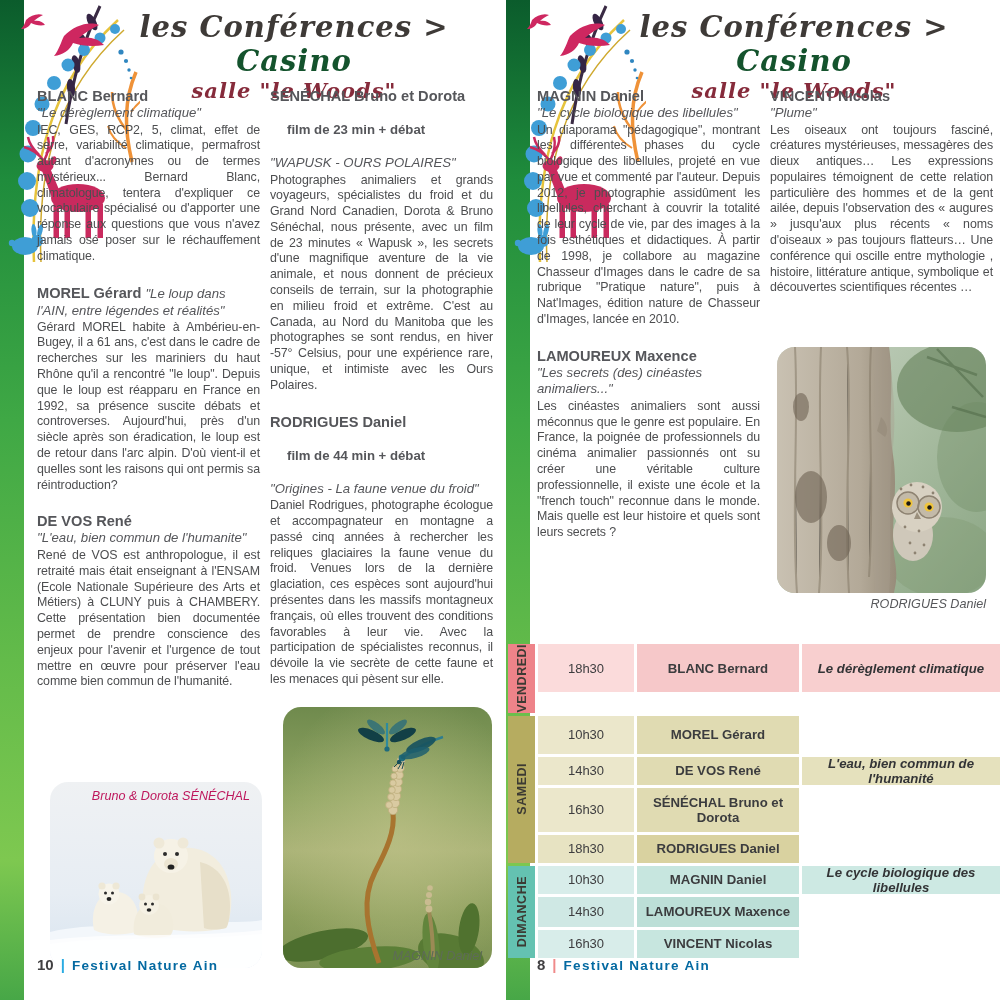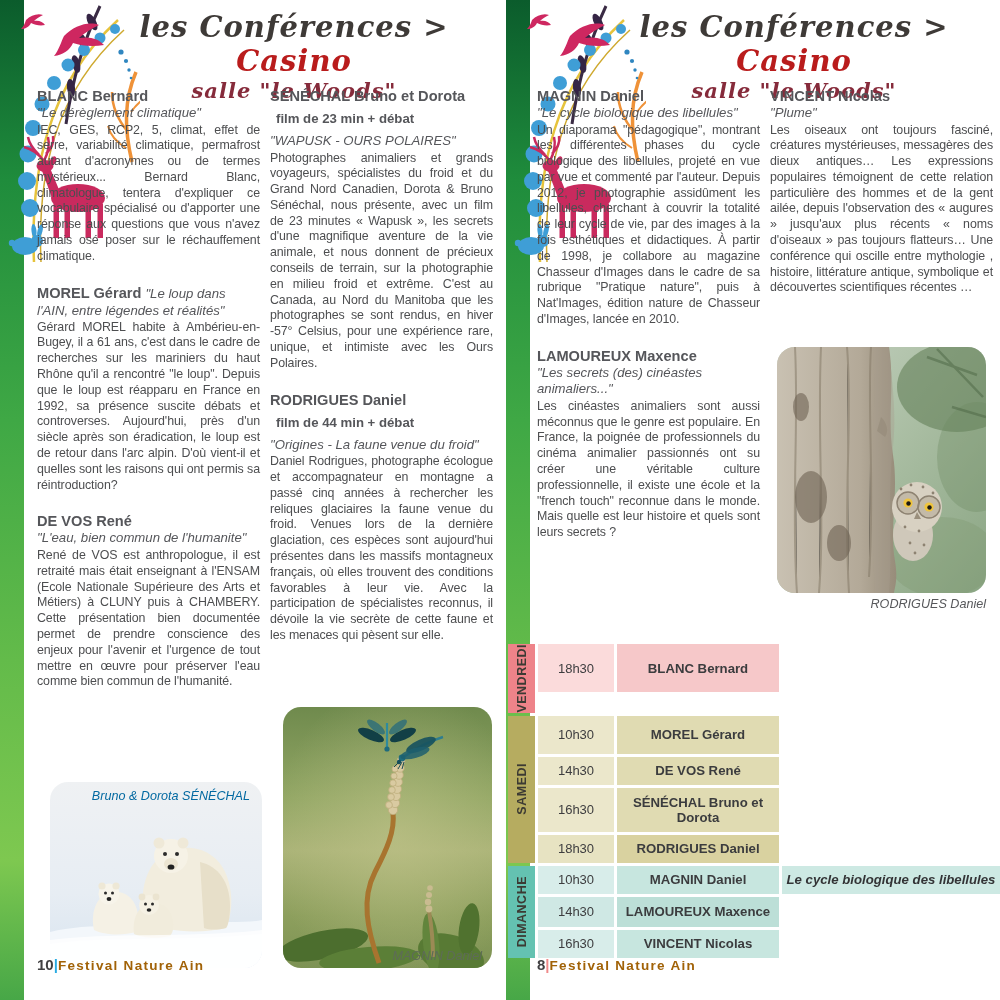--- a/index.html
+++ b/index.html
@@ -14,71 +14,71 @@
      background:linear-gradient(180deg,#0b5c2c 0%,#1f8c3c 18%,#3fa845 42%,#63bb4a 66%,#7ec850 86%,#47a747 100%);}
   #page-10 .edge-band{left:0;}
   #page-11 .edge-band{left:6px;}
   .decor{position:absolute;left:0;top:0;z-index:1;}
   #page-11 .decor{left:6px;}
 
   
   .page-header{position:absolute;left:96px;top:10px;width:396px;text-align:center;z-index:2;
      font-family:"DejaVu Serif",serif;}
   .hdr-line1{font-size:29px;font-weight:bold;font-style:italic;letter-spacing:1px;color:#3e3a37;line-height:34px;}
-  .hdr-accent{color:#b91c1c;}
+  .hdr-accent{color:#14532d;}
   .hdr-line2{font-size:21px;font-weight:bold;font-style:italic;letter-spacing:1px;color:#862b3b;line-height:25px;}
 
   
   .col{position:absolute;top:88px;width:223px;z-index:2;}
   .col-left{left:37px;}
   .col-right{left:270px;}
 
   .sec{margin:0 0 20px 0;}
   .sec-name{margin:0;font-size:14.6px;font-weight:bold;color:#55565a;line-height:17px;}
-  .sec-meta{margin:6px;font-size:13.2px;font-weight:bold;color:#55565a;line-height:16px;}
+  .sec-meta{margin:17px;font-size:13.2px;font-weight:bold;color:#55565a;line-height:16px;}
   .sec-sub{margin:0;font-size:13.2px;font-style:italic;color:#55565a;line-height:16.5px;}
   .sub-inline{font-weight:normal;font-style:italic;font-size:13.2px;}
   .sec-body{margin:1px 0 0 0;font-size:12.4px;line-height:15.8px;text-align:justify;color:#4d4e50;letter-spacing:-0.1px;}
 
   
   .photo{position:absolute;border-radius:18px;overflow:hidden;z-index:2;}
   .photo svg{display:block;}
   .photo-polar{left:50px;top:782px;width:212px;height:186px;}
   .photo-dragonfly{left:283px;top:707px;width:209px;height:261px;}
   .photo-owl{left:277px;top:347px;width:209px;height:246px;}
-  .caption-in{position:absolute;font-style:italic;font-size:12.6px;color:#0369a1;}
+  .caption-in{position:absolute;font-style:italic;font-size:12.6px;color:#be185d;}
   .cap-polar{top:7px;right:12px;}
   .cap-dragonfly{bottom:5px;right:10px;color:#5e6b58;}
   .caption-below{position:absolute;left:277px;top:597px;width:209px;text-align:right;
      font-style:italic;font-size:12.6px;color:#57585b;z-index:2;}
 
   
   .schedule{position:absolute;left:8px;top:644px;width:492px;z-index:3;display:flex;flex-direction:column;gap:3px;}
   .day-group{display:flex;gap:3px;}
   .day-band{width:27px;display:flex;align-items:center;justify-content:center;background:var(--band);}
   .day-label{writing-mode:vertical-rl;transform:rotate(180deg);font-size:12.5px;font-weight:bold;
      letter-spacing:0.5px;color:#3c3a33;}
   .day-rows{flex:1;display:flex;flex-direction:column;gap:3px;}
   .srow{display:flex;gap:3px;}
   .cell{display:flex;align-items:center;justify-content:center;text-align:center;padding:2px 4px;box-sizing:border-box;}
-  .cell-time{width:76px;background:var(--c1);font-size:13px;color:#3d3d3f;}
+  .cell-time{width:96px;background:var(--c1);font-size:13px;color:#3d3d3f;}
   .cell-name{width:162px;background:var(--c2);font-size:13.2px;font-weight:bold;color:#3b3c3e;line-height:15px;}
   .cell-title{flex:1;background:var(--c3);font-size:13.2px;font-weight:bold;font-style:italic;
      color:#333436;line-height:15px;white-space:pre-line;}
   .g-vendredi{--band:#ee8389;--c1:#fbdbdb;--c2:#f6c8c9;--c3:#f8cfcf;}
   .g-samedi{--band:#b6ac60;--c1:#ebe7cb;--c2:#e0dbb2;--c3:#e5e1bd;}
   .g-dimanche{--band:#64c2b1;--c1:#d8edea;--c2:#c7e6df;--c3:#cde9e3;}
 
   
-  .footer{position:absolute;left:37px;top:956px;z-index:3;display:flex;align-items:baseline;}
+  .footer{position:absolute;left:37px;top:956px;z-index:3;display:flex;align-items:baseline;gap:7px;}
   .page-num{font-size:15px;font-weight:bold;color:#414042;}
   .f-div{font-size:15px;font-weight:bold;}
   #page-10 .f-div{color:#29abe2;}
   #page-11 .f-div{color:#f08a8a;}
-  .brand{font-size:13.5px;font-weight:bold;color:#a16207;letter-spacing:1.3px;}
+  .brand{font-size:13.5px;font-weight:bold;color:#0369a1;letter-spacing:1.3px;}
 </style>
 </head>
 <body>
 
 <div class="canvas">
 
   <div class="page" id="page-10">
     <div class="edge-band"></div>
 
     <svg class="decor" width="140" height="265" viewBox="0 0 140 265">
@@ -466,36 +466,38 @@
 
     <div class="schedule">
       <div class="day-group g-vendredi">
         <div class="day-band">
           <span class="day-label">VENDREDI</span>
         </div>
         <div class="day-rows">
           <div class="srow" style="height:48px">
             <div class="cell cell-time">18h30</div>
             <div class="cell cell-name">BLANC Bernard</div>
+            <div class="cell cell-title">Le dérèglement climatique</div>
           </div>
         </div>
       </div>
 
       <div class="day-group g-samedi">
         <div class="day-band">
           <span class="day-label">SAMEDI</span>
         </div>
         <div class="day-rows">
           <div class="srow" style="height:38px">
             <div class="cell cell-time">10h30</div>
             <div class="cell cell-name">MOREL Gérard</div>
           </div>
           <div class="srow" style="height:28px">
             <div class="cell cell-time">14h30</div>
             <div class="cell cell-name">DE VOS René</div>
+            <div class="cell cell-title">L'eau, bien commun de l'humanité</div>
           </div>
           <div class="srow" style="height:44px">
             <div class="cell cell-time">16h30</div>
             <div class="cell cell-name">SÉNÉCHAL Bruno et Dorota</div>
           </div>
           <div class="srow" style="height:28px;--c1:#e7e3c2;--c2:#d9d2a0;--c3:#e0dbae">
             <div class="cell cell-time">18h30</div>
             <div class="cell cell-name">RODRIGUES Daniel</div>
           </div>
         </div>

